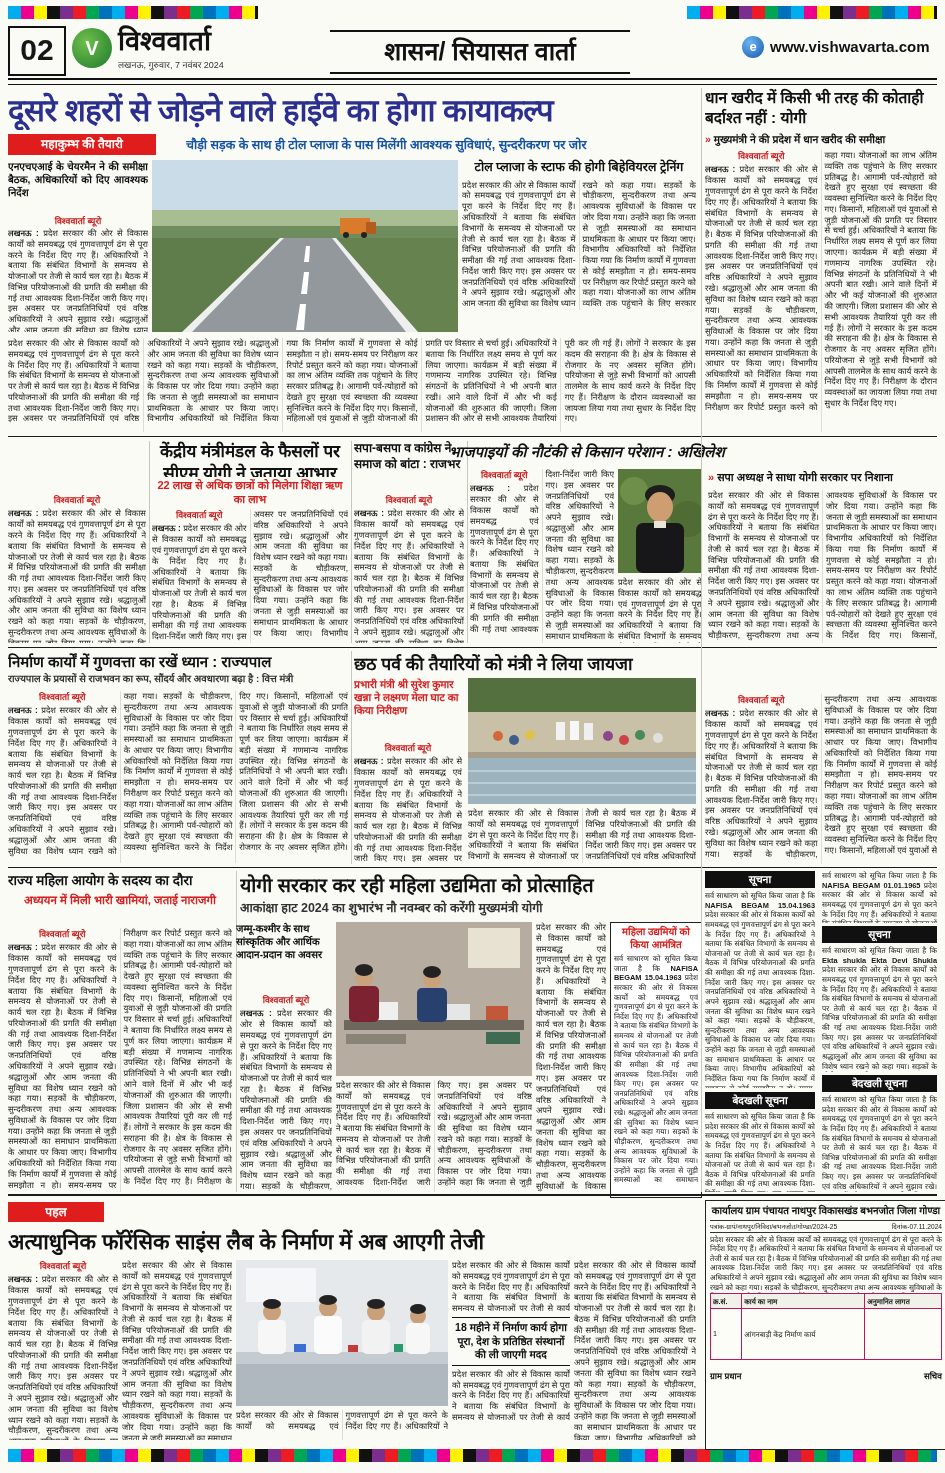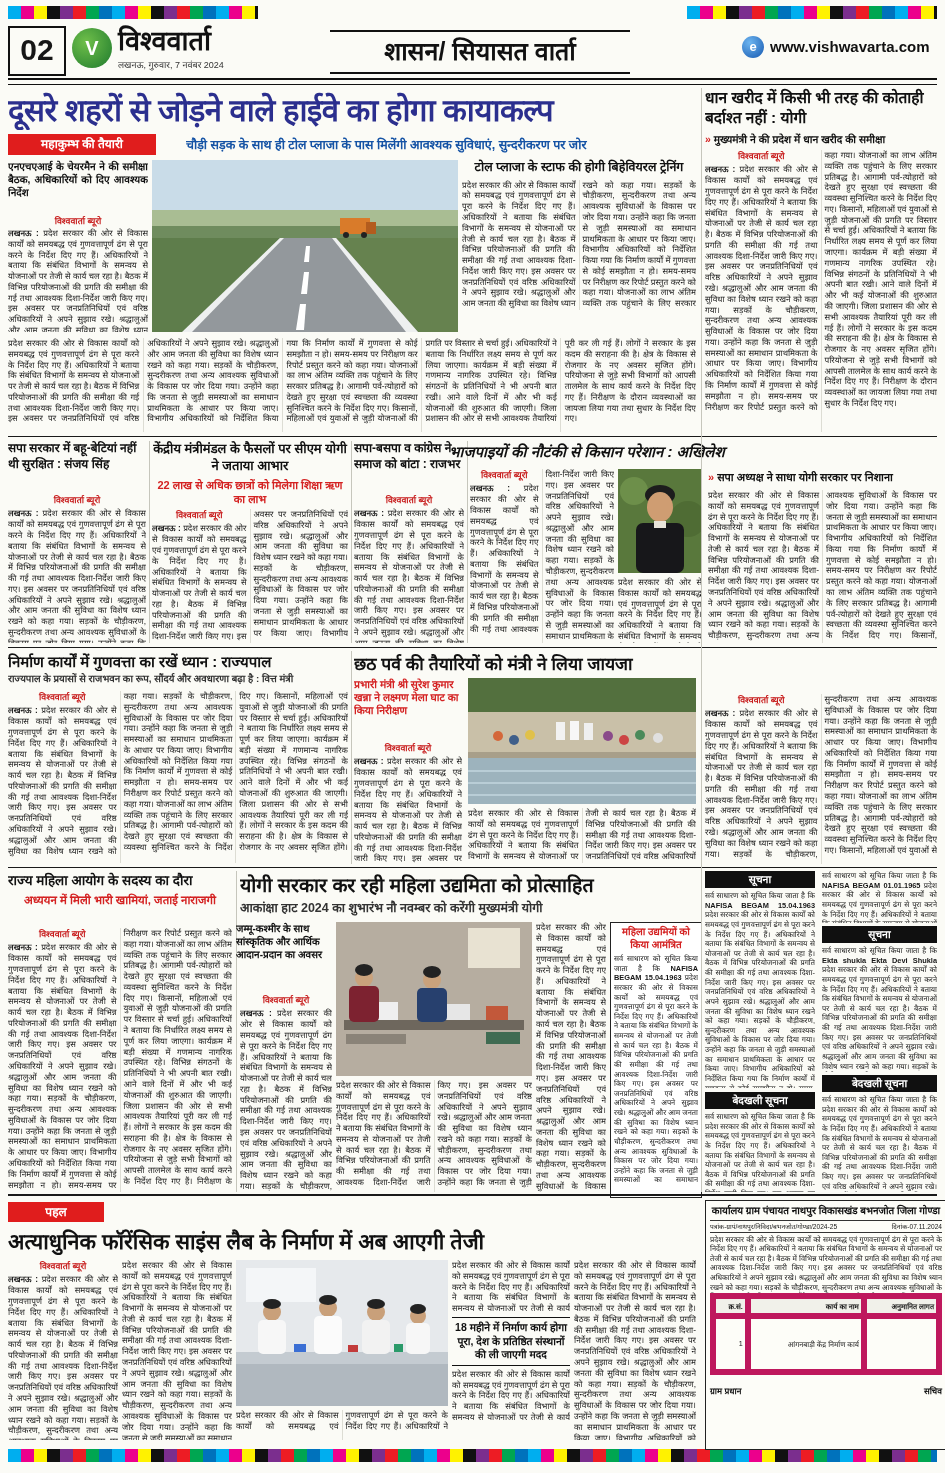--- a/index.html
+++ b/index.html
@@ -19,21 +19,21 @@
   .bar{background:#101010;color:#fff;font-weight:bold;text-align:center;font-size:10.5px;line-height:17px;}
   .kicker{background:#e01d1d;color:#fff;font-weight:bold;text-align:center;}
   .vr{position:absolute;width:1px;background:#c6c6bc;}
   .hr{position:absolute;background:#1a1a1a;}
   .regbar{background:repeating-linear-gradient(90deg,#00aeef 0 13px,#ec008c 13px 26px,#fff200 26px 39px,#111 39px 52px,#7b2e8e 52px 65px,#ed1c24 65px 78px,#00a651 78px 91px,#0072bc 91px 104px);}
   .ph{position:absolute;overflow:hidden;background:#9a9a94;}
   .ph svg{display:block;width:100%;height:100%;}
   .boxed{border:1px solid #222;}
   .tiny{font-size:7.4px;line-height:1.3;text-align:justify;overflow:hidden;}
   table.tnd{width:100%;border-collapse:collapse;}
-  table.tnd th,table.tnd td{border:6px solid #be185d;font-size:7.2px;padding:2px;text-align:right;}
+  table.tnd th,table.tnd td{border:1px solid #be185d;font-size:7.2px;padding:2px;text-align:left;}
   table.tnd th{font-weight:bold;background:#f1f1ea;}
 </style>
 </head>
 <body>
 
 <div class="page">
 
   <div class="abs regbar" style="left:8px;top:6px;width:250px;height:13px;"></div>
   <div class="abs regbar" style="left:687px;top:6px;width:250px;height:13px;"></div>
   <div class="abs regbar" style="left:8px;top:1449px;width:929px;height:13px;"></div>
@@ -97,29 +97,28 @@
     <span class="hl">मुख्यमंत्री ने की प्रदेश में धान खरीद की समीक्षा</span>
   </div>
   <div class="abs body-txt c2" style="left:705px;top:150px;width:232px;height:282px;">
     <div class="byline">विश्ववार्ता ब्यूरो</div>
     <span class="dl">लखनऊ :</span>
     <span>प्रदेश सरकार की ओर से विकास कार्यों को समयबद्ध एवं गुणवत्तापूर्ण ढंग से पूरा करने के निर्देश दिए गए हैं। अधिकारियों ने बताया कि संबंधित विभागों के समन्वय से योजनाओं पर तेजी से कार्य चल रहा है। बैठक में विभिन्न परियोजनाओं की प्रगति की समीक्षा की गई तथा आवश्यक दिशा-निर्देश जारी किए गए। इस अवसर पर जनप्रतिनिधियों एवं वरिष्ठ अधिकारियों ने अपने सुझाव रखे। श्रद्धालुओं और आम जनता की सुविधा का विशेष ध्यान रखने को कहा गया। सड़कों के चौड़ीकरण, सुन्दरीकरण तथा अन्य आवश्यक सुविधाओं के विकास पर जोर दिया गया। उन्होंने कहा कि जनता से जुड़ी समस्याओं का समाधान प्राथमिकता के आधार पर किया जाए। विभागीय अधिकारियों को निर्देशित किया गया कि निर्माण कार्यों में गुणवत्ता से कोई समझौता न हो। समय-समय पर निरीक्षण कर रिपोर्ट प्रस्तुत करने को कहा गया। योजनाओं का लाभ अंतिम व्यक्ति तक पहुंचाने के लिए सरकार प्रतिबद्ध है। आगामी पर्व-त्योहारों को देखते हुए सुरक्षा एवं स्वच्छता की व्यवस्था सुनिश्चित करने के निर्देश दिए गए। किसानों, महिलाओं एवं युवाओं से जुड़ी योजनाओं की प्रगति पर विस्तार से चर्चा हुई। अधिकारियों ने बताया कि निर्धारित लक्ष्य समय से पूर्ण कर लिया जाएगा। कार्यक्रम में बड़ी संख्या में गणमान्य नागरिक उपस्थित रहे। विभिन्न संगठनों के प्रतिनिधियों ने भी अपनी बात रखी। आने वाले दिनों में और भी कई योजनाओं की शुरुआत की जाएगी। जिला प्रशासन की ओर से सभी आवश्यक तैयारियां पूरी कर ली गई हैं। लोगों ने सरकार के इस कदम की सराहना की है। क्षेत्र के विकास से रोजगार के नए अवसर सृजित होंगे। परियोजना से जुड़े सभी विभागों को आपसी तालमेल के साथ कार्य करने के निर्देश दिए गए हैं। निरीक्षण के दौरान व्यवस्थाओं का जायजा लिया गया तथा सुधार के निर्देश दिए गए।</span>
   </div>
 
   <div class="hr" style="left:8px;top:436px;width:929px;height:1px;"></div>
 
-  <div class="abs hl" style="left:8px;top:441px;width:138px;height:50px;font-size:12px;line-height:1.3;overflow:hidden;">सपा सरकार में बहू-बेटियां नहीं थी सुरक्षित : संजय सिंह</div>
   <div class="abs body-txt" style="left:8px;top:494px;width:138px;height:149px;">
     <div class="byline">विश्ववार्ता ब्यूरो</div>
     <span class="dl">लखनऊ :</span>
     <span>प्रदेश सरकार की ओर से विकास कार्यों को समयबद्ध एवं गुणवत्तापूर्ण ढंग से पूरा करने के निर्देश दिए गए हैं। अधिकारियों ने बताया कि संबंधित विभागों के समन्वय से योजनाओं पर तेजी से कार्य चल रहा है। बैठक में विभिन्न परियोजनाओं की प्रगति की समीक्षा की गई तथा आवश्यक दिशा-निर्देश जारी किए गए। इस अवसर पर जनप्रतिनिधियों एवं वरिष्ठ अधिकारियों ने अपने सुझाव रखे। श्रद्धालुओं और आम जनता की सुविधा का विशेष ध्यान रखने को कहा गया। सड़कों के चौड़ीकरण, सुन्दरीकरण तथा अन्य आवश्यक सुविधाओं के विकास पर जोर दिया गया। उन्होंने कहा कि जनता से जुड़ी समस्याओं का समाधान प्राथमिकता के आधार पर किया जाए। विभागीय अधिकारियों को निर्देशित किया गया कि निर्माण कार्यों में गुणवत्ता से कोई समझौता न हो। समय-समय पर निरीक्षण कर रिपोर्ट प्रस्तुत करने को कहा गया। योजनाओं का लाभ अंतिम व्यक्ति तक पहुंचाने के लिए सरकार प्रतिबद्ध है। आगामी पर्व-त्योहारों को देखते हुए सुरक्षा एवं स्वच्छता की व्यवस्था सुनिश्चित करने के निर्देश दिए गए। किसानों, महिलाओं एवं युवाओं से जुड़ी योजनाओं की प्रगति पर विस्तार से चर्चा हुई। अधिकारियों ने बताया कि निर्धारित लक्ष्य समय से पूर्ण कर लिया जाएगा। कार्यक्रम में बड़ी संख्या में गणमान्य नागरिक उपस्थित रहे। विभिन्न संगठनों के प्रतिनिधियों ने भी अपनी बात रखी। आने वाले दिनों में और भी कई योजनाओं की शुरुआत की जाएगी। जिला प्रशासन की ओर से सभी आवश्यक तैयारियां पूरी कर ली गई हैं। लोगों ने सरकार के इस कदम की सराहना की है। क्षेत्र के विकास से रोजगार के नए अवसर सृजित होंगे। परियोजना से जुड़े सभी विभागों को आपसी तालमेल के साथ कार्य करने के निर्देश दिए गए हैं। निरीक्षण के दौरान व्यवस्थाओं का जायजा लिया गया तथा सुधार के निर्देश दिए गए।</span>
   </div>
   <div class="vr" style="left:149px;top:441px;height:202px;"></div>
 
-  <div class="abs hl" style="left:152px;top:441px;width:196px;height:36px;font-size:13px;line-height:1.3;overflow:hidden;text-align:center;">केंद्रीय मंत्रीमंडल के फैसलों पर सीएम योगी ने जताया आभार</div>
+  <div class="abs hl" style="left:152px;top:441px;width:196px;height:36px;font-size:17px;line-height:1.3;overflow:hidden;text-align:center;">केंद्रीय मंत्रीमंडल के फैसलों पर सीएम योगी ने जताया आभार</div>
   <div class="abs hl red" style="left:152px;top:479px;width:196px;height:28px;font-size:11px;line-height:1.25;text-align:center;overflow:hidden;">22 लाख से अधिक छात्रों को मिलेगा शिक्षा ऋण का लाभ</div>
   <div class="abs body-txt c2" style="left:152px;top:509px;width:196px;height:134px;">
     <div class="byline">विश्ववार्ता ब्यूरो</div>
     <span class="dl">लखनऊ :</span>
     <span>प्रदेश सरकार की ओर से विकास कार्यों को समयबद्ध एवं गुणवत्तापूर्ण ढंग से पूरा करने के निर्देश दिए गए हैं। अधिकारियों ने बताया कि संबंधित विभागों के समन्वय से योजनाओं पर तेजी से कार्य चल रहा है। बैठक में विभिन्न परियोजनाओं की प्रगति की समीक्षा की गई तथा आवश्यक दिशा-निर्देश जारी किए गए। इस अवसर पर जनप्रतिनिधियों एवं वरिष्ठ अधिकारियों ने अपने सुझाव रखे। श्रद्धालुओं और आम जनता की सुविधा का विशेष ध्यान रखने को कहा गया। सड़कों के चौड़ीकरण, सुन्दरीकरण तथा अन्य आवश्यक सुविधाओं के विकास पर जोर दिया गया। उन्होंने कहा कि जनता से जुड़ी समस्याओं का समाधान प्राथमिकता के आधार पर किया जाए। विभागीय अधिकारियों को निर्देशित किया गया कि निर्माण कार्यों में गुणवत्ता से कोई समझौता न हो। समय-समय पर निरीक्षण कर रिपोर्ट प्रस्तुत करने को कहा गया। योजनाओं का लाभ अंतिम व्यक्ति तक पहुंचाने के लिए सरकार प्रतिबद्ध है। आगामी पर्व-त्योहारों को देखते हुए सुरक्षा एवं स्वच्छता की व्यवस्था सुनिश्चित करने के निर्देश दिए गए। किसानों, महिलाओं एवं युवाओं से जुड़ी योजनाओं की प्रगति पर विस्तार से चर्चा हुई। अधिकारियों ने बताया कि निर्धारित लक्ष्य समय से पूर्ण कर लिया जाएगा। कार्यक्रम में बड़ी संख्या में गणमान्य नागरिक उपस्थित रहे। विभिन्न संगठनों के प्रतिनिधियों ने भी अपनी बात रखी। आने वाले दिनों में और भी कई योजनाओं की शुरुआत की जाएगी। जिला प्रशासन की ओर से सभी आवश्यक तैयारियां पूरी कर ली गई हैं। लोगों ने सरकार के इस कदम की सराहना की है। क्षेत्र के विकास से रोजगार के नए अवसर सृजित होंगे। परियोजना से जुड़े सभी विभागों को आपसी तालमेल के साथ कार्य करने के निर्देश दिए गए हैं। निरीक्षण के दौरान व्यवस्थाओं का जायजा लिया गया तथा सुधार के निर्देश दिए गए।</span>
   </div>
   <div class="vr" style="left:351px;top:441px;height:202px;"></div>
 
   <div class="abs hl" style="left:354px;top:441px;width:110px;height:50px;font-size:12px;line-height:1.3;overflow:hidden;">सपा-बसपा व कांग्रेस ने समाज को बांटा : राजभर</div>
   <div class="abs body-txt" style="left:354px;top:494px;width:110px;height:149px;">

